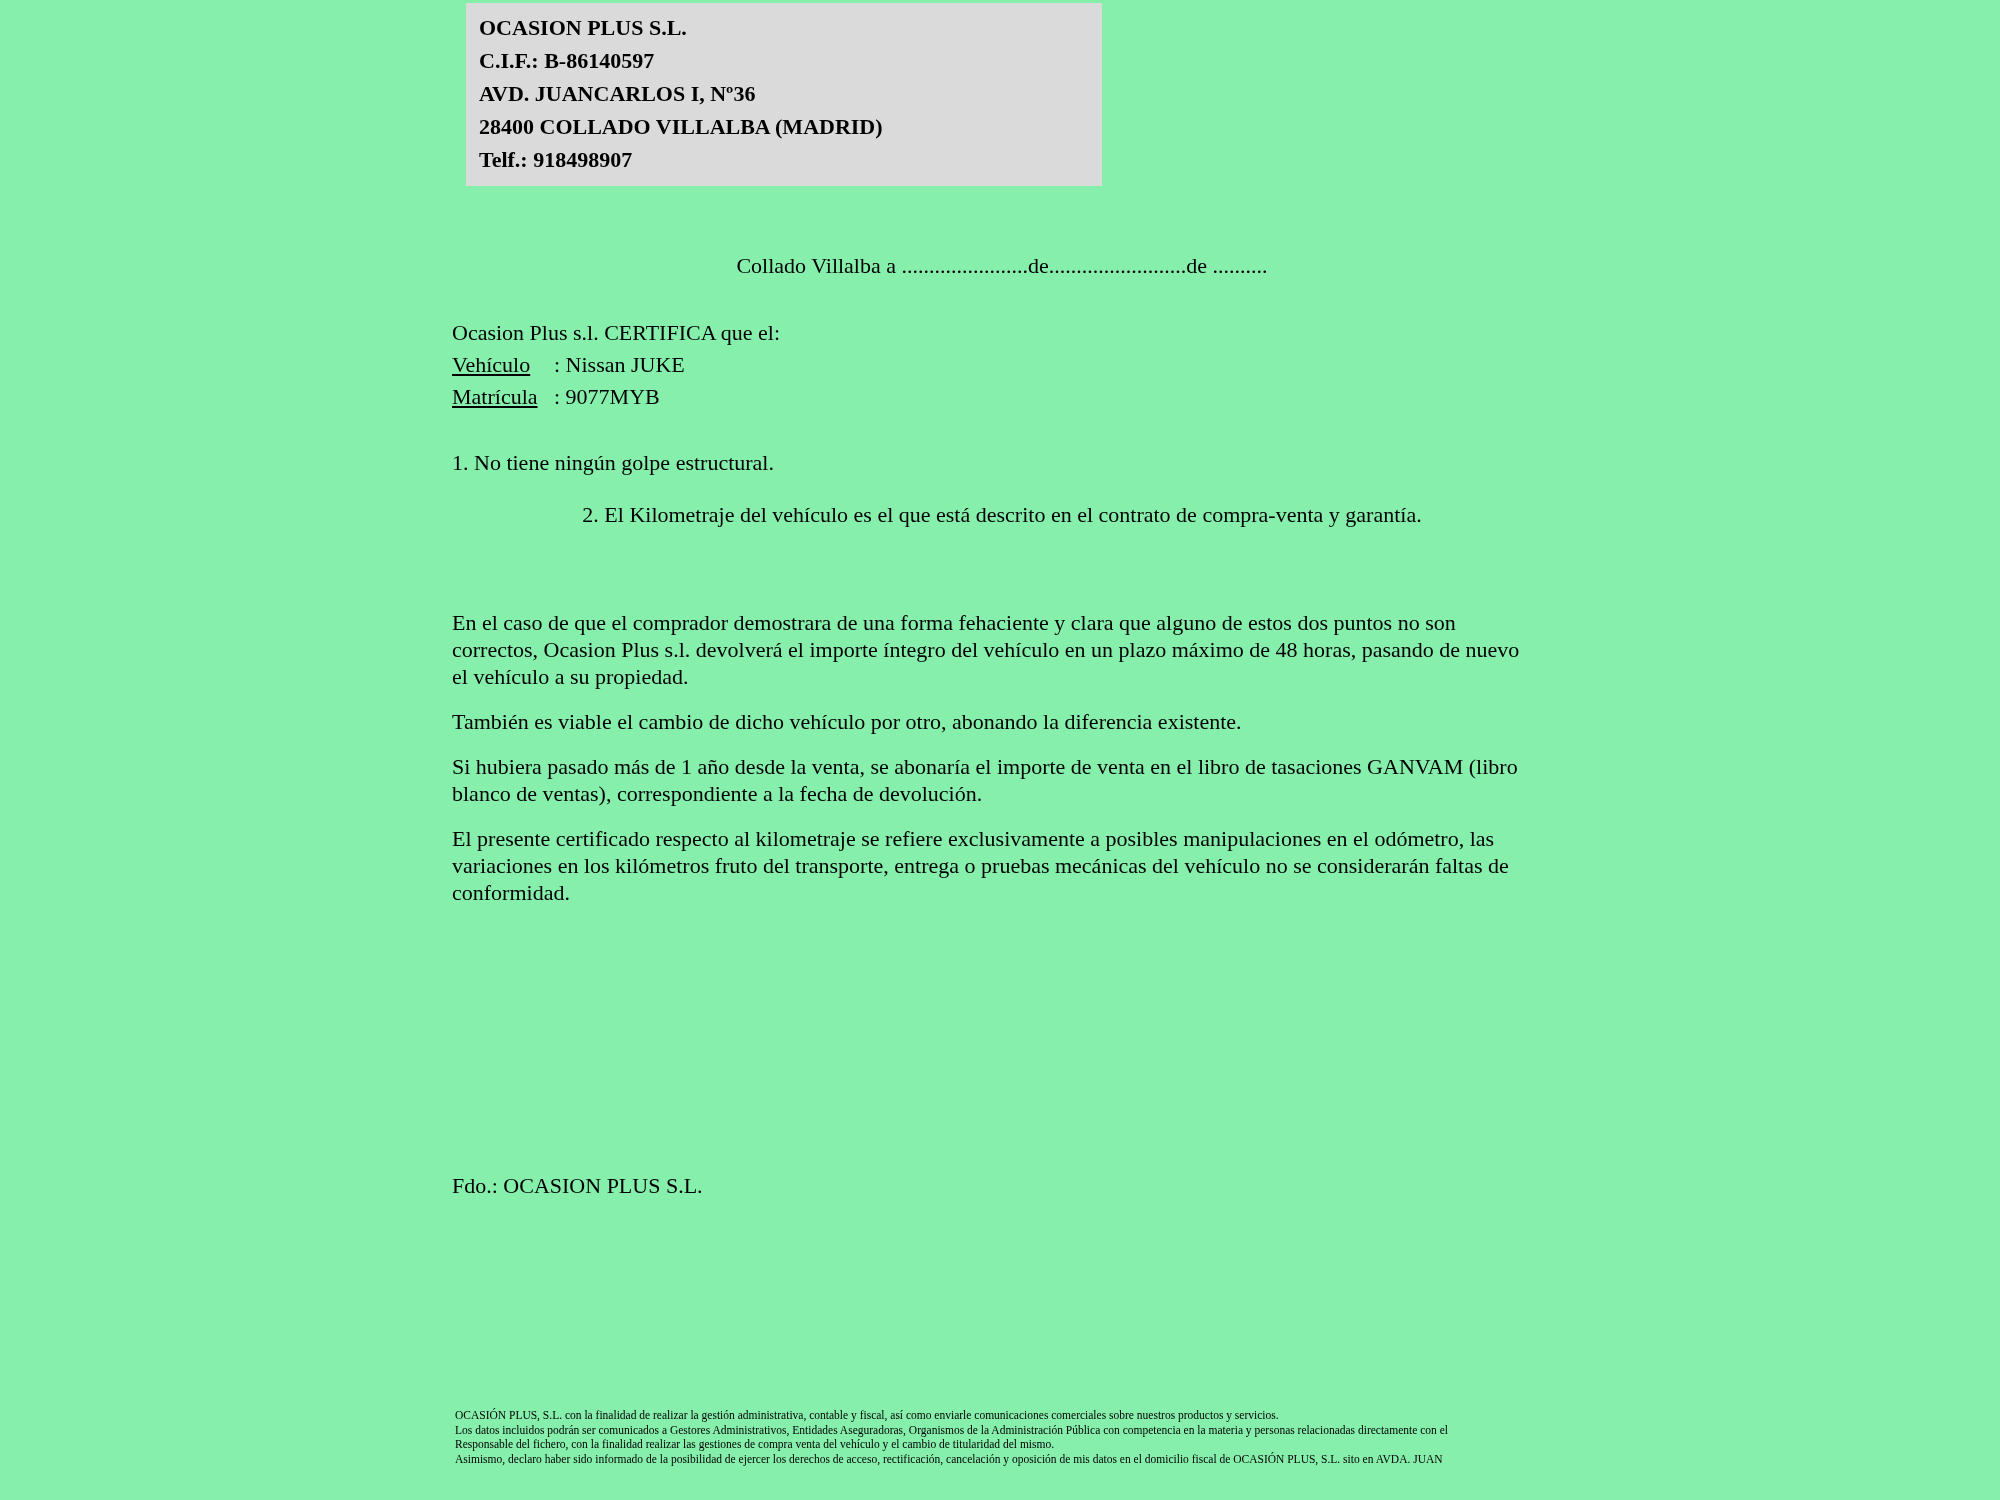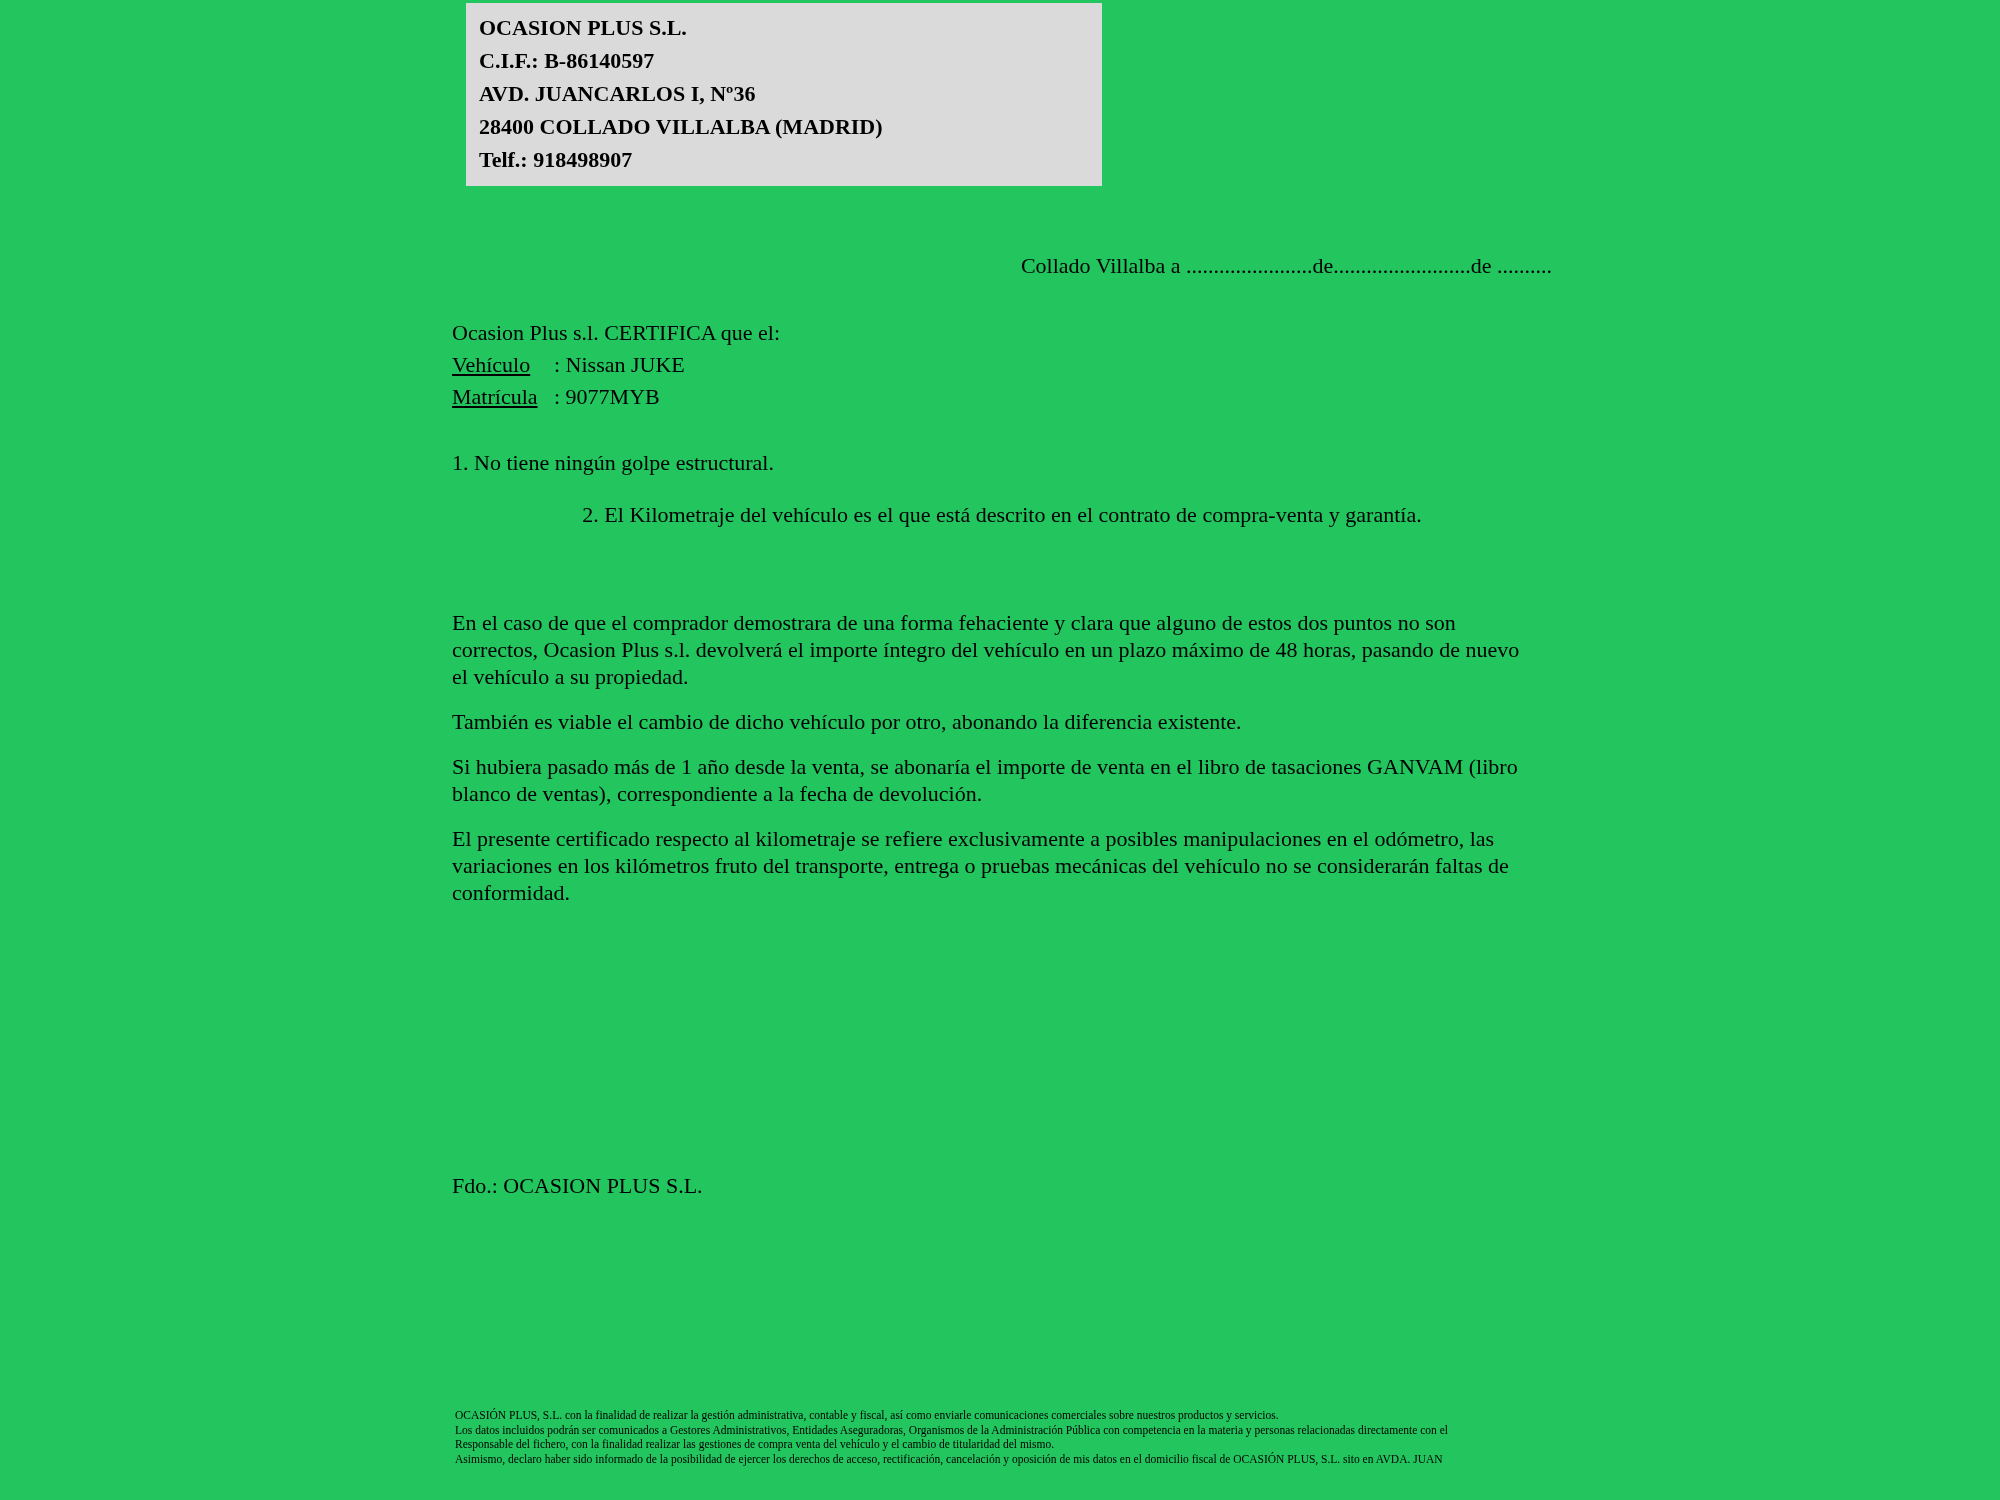--- a/index.html
+++ b/index.html
@@ -5,41 +5,41 @@
 <style>
   html,body{margin:0;padding:0;}
   body{
     width:2000px;height:1500px;
     background:#ffffff;
     font-family:"Liberation Serif","DejaVu Serif",serif;
     color:#000000;
     position:relative;
     overflow:hidden;
   }
-  .page{position:absolute;inset:0;background:#22c55e;}
+  .page{position:absolute;inset:0;background:#86efac;}
   .content{
     position:absolute;
     left:452px;top:0;
     width:1100px;
   }
   .header-box{
     margin-left:14px;
     margin-top:3px;
     width:636px;
     box-sizing:border-box;
     background:#dadada;
     padding:8px 10px 10px 13px;
     font-weight:bold;
     font-size:22px;
     line-height:33px;
   }
   .header-box div{white-space:nowrap;}
   .date-line{
     margin-top:66px;
-    text-align:right;
+    text-align:center;
     font-size:22px;
     line-height:27px;
     white-space:nowrap;
   }
   .cert-block{
     margin-top:38px;
     font-size:22px;
     line-height:32px;
   }
   .cert-label{

